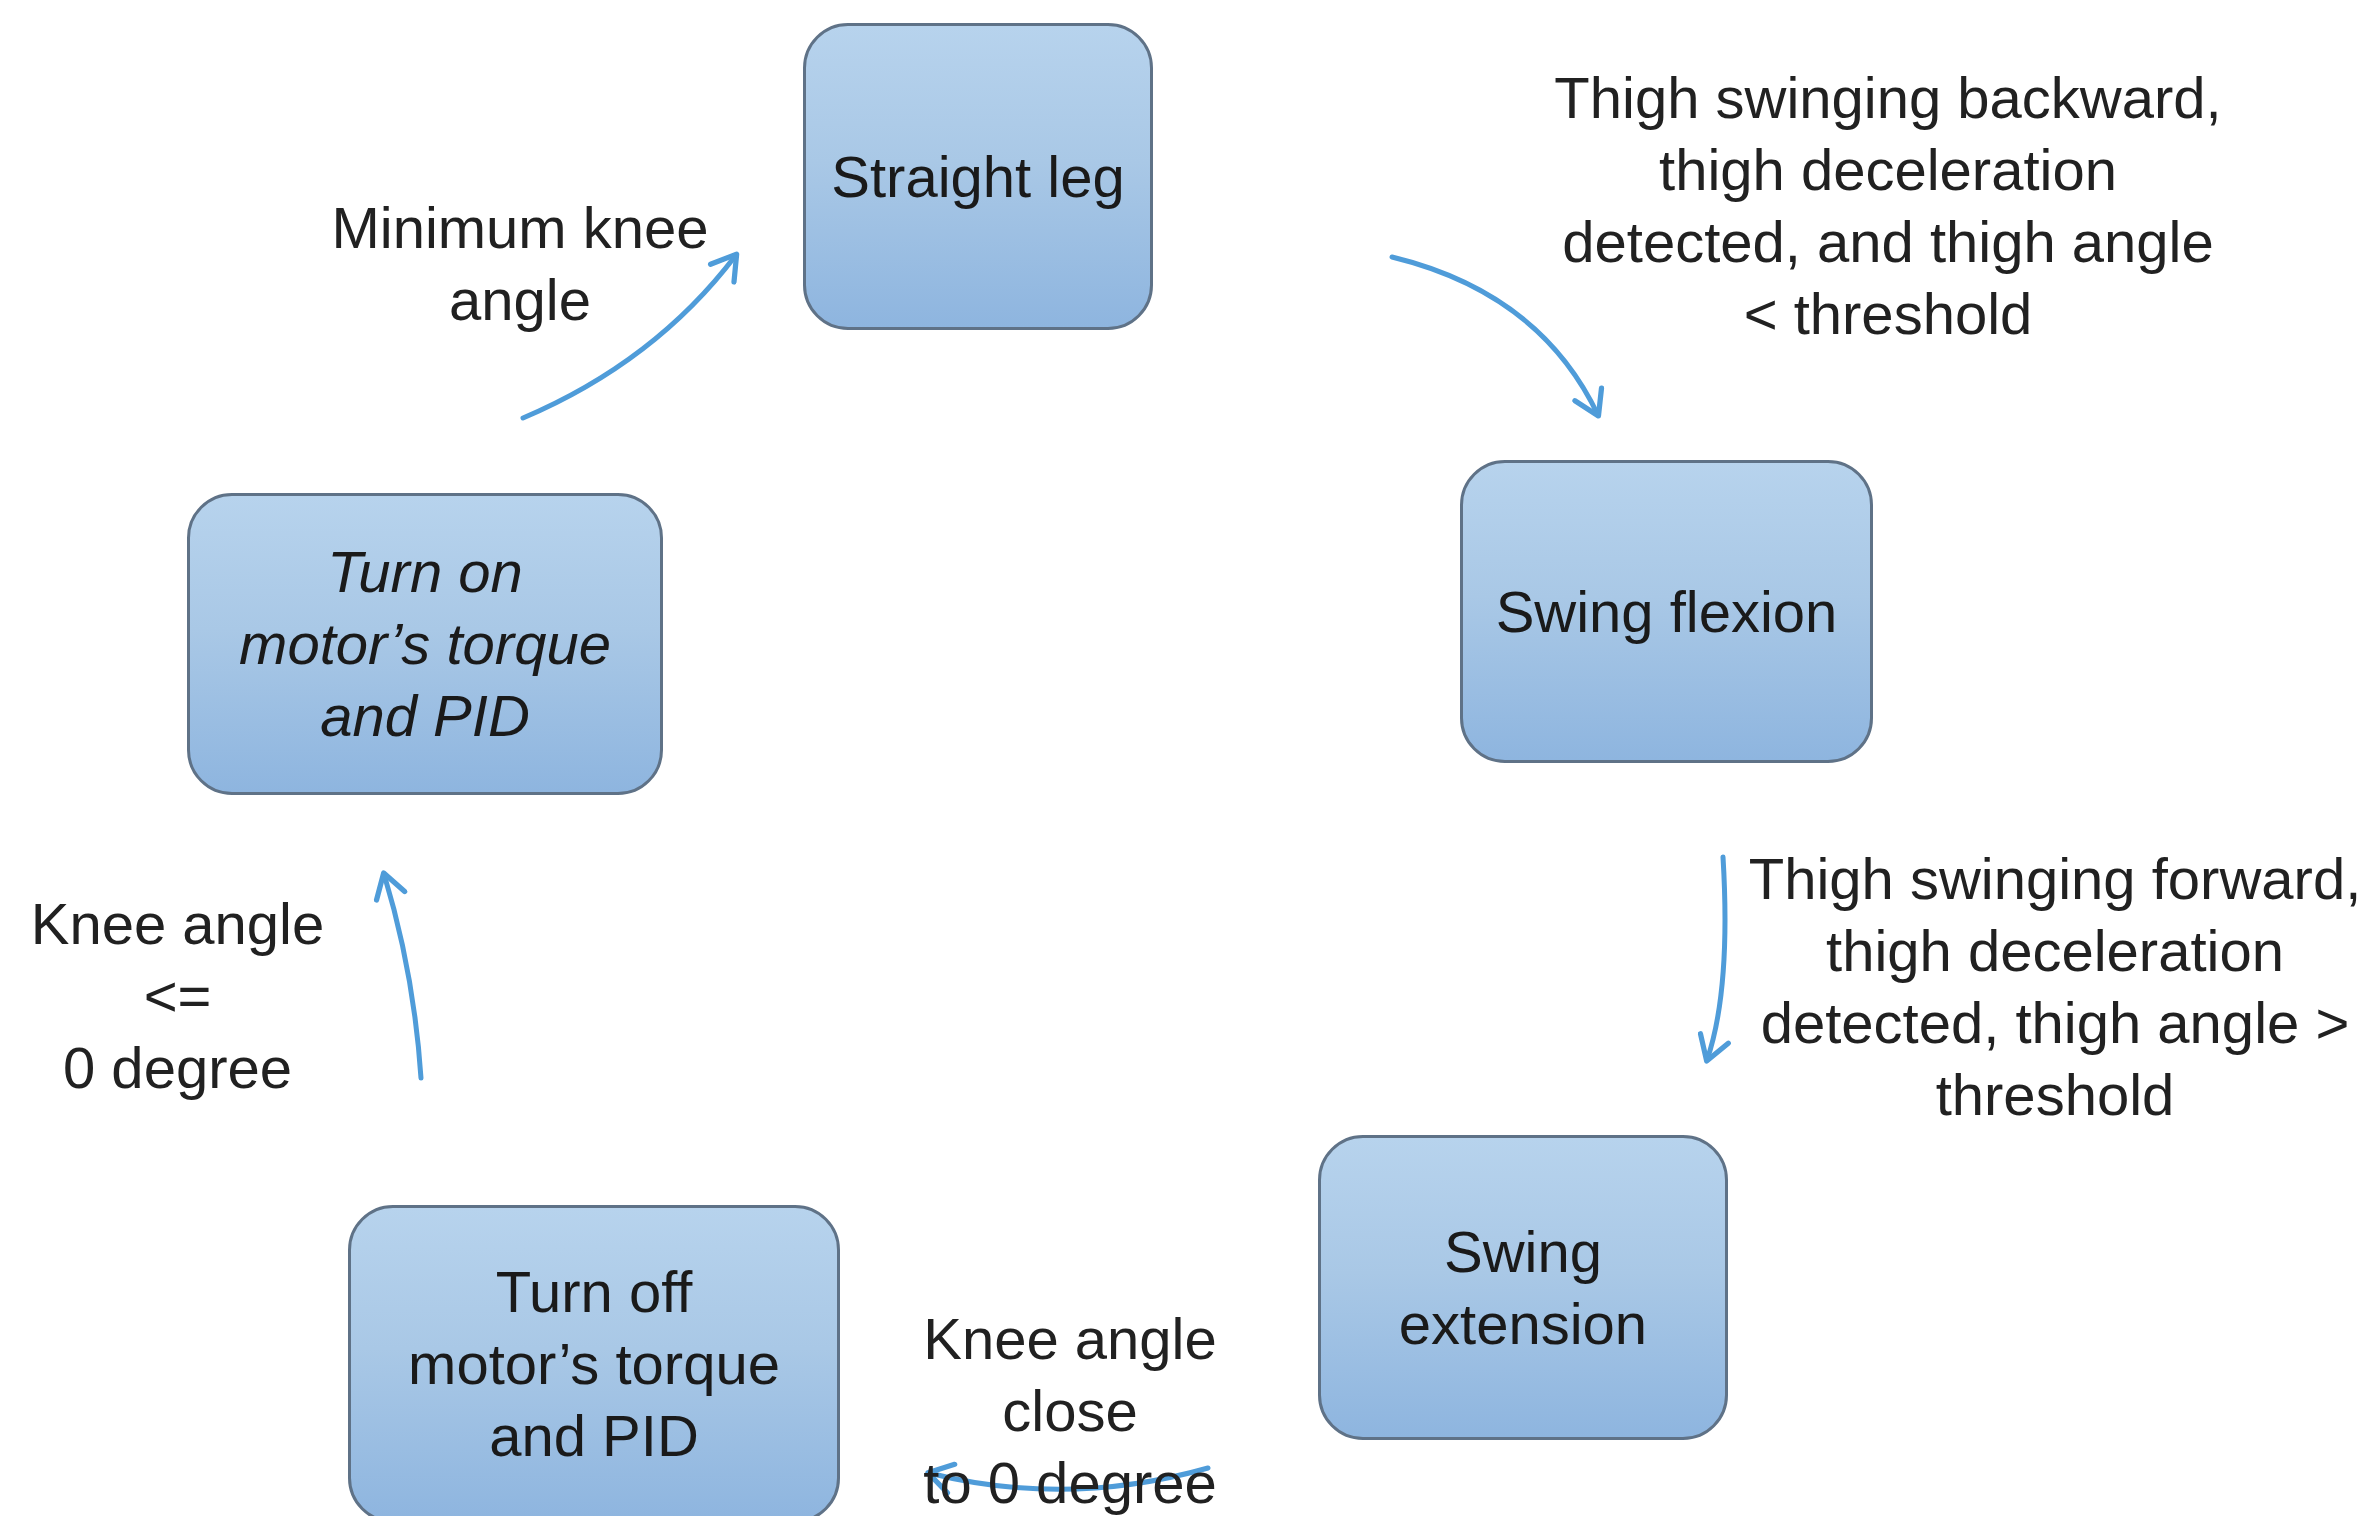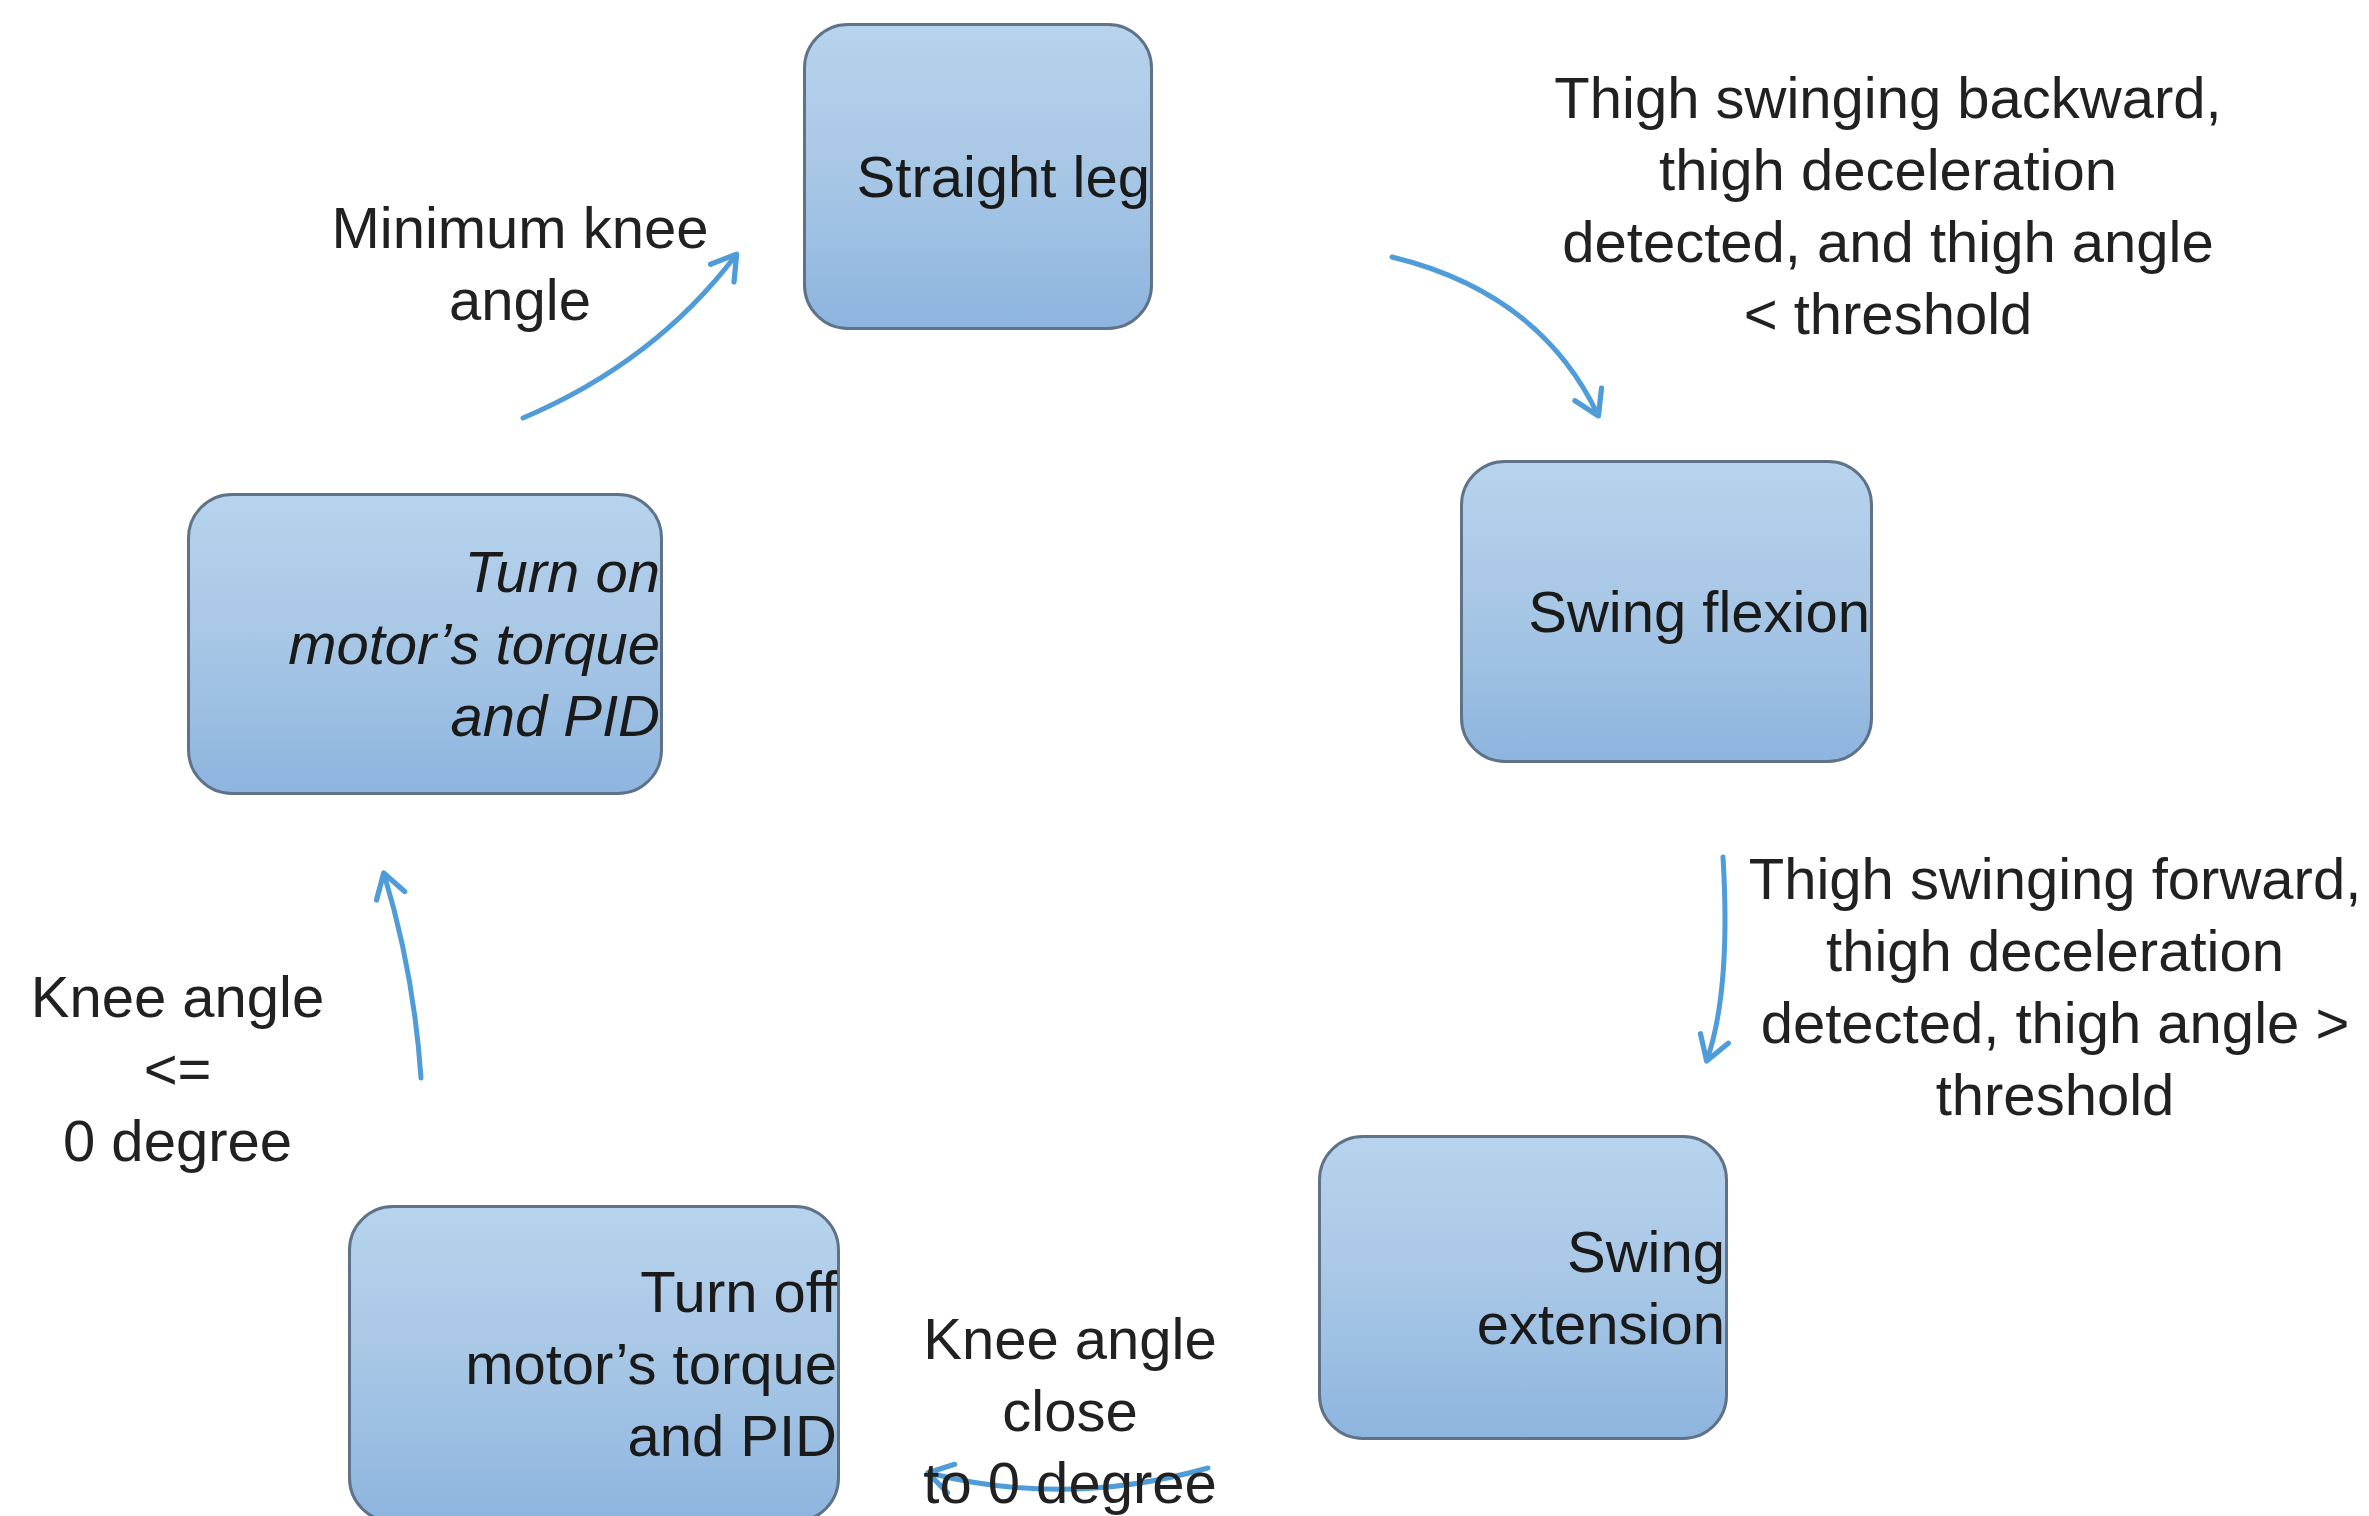--- a/index.html
+++ b/index.html
@@ -22,21 +22,21 @@
     height: 1516px;
   }
   .node {
     position: absolute;
     box-sizing: border-box;
     border: 3px solid #5f7287;
     border-radius: 45px;
     background: linear-gradient(to bottom, #b7d3ed 0%, #a9c8e6 45%, #8eb5df 100%);
     display: flex;
     flex-direction: column;
-    align-items: flex-end;
+    align-items: center;
     justify-content: center;
     text-align: center;
     color: #1a1a1a;
     font-size: 58px;
     line-height: 72px;
   }
   .node-straight-leg   { left: 803px;  top: 23px;   width: 350px; height: 307px; }
   .node-swing-flexion  { left: 1460px; top: 460px;  width: 413px; height: 303px; }
   .node-swing-extension{ left: 1318px; top: 1135px; width: 410px; height: 305px; }
   .node-turn-off       { left: 348px;  top: 1205px; width: 492px; height: 318px; }
@@ -45,21 +45,21 @@
   .cond {
     position: absolute;
     text-align: center;
     color: #212121;
     font-size: 58px;
     line-height: 72px;
   }
   .cond-backward { left: 1488px; top: 62px;   width: 800px; }
   .cond-forward  { left: 1735px; top: 843px;  width: 640px; }
   .cond-close    { left: 850px;  top: 1303px; width: 440px; }
-  .cond-leq      { left: 5px;    top: 961px;  width: 345px; }
+  .cond-leq      { left: 5px;    top: 888px;  width: 345px; }
   .cond-min      { left: 295px;  top: 160px;  width: 450px; margin-top: 32px; }
 </style>
 </head>
 <body>
 
 <div class="canvas">
 
   <svg class="arrow-layer" viewBox="0 0 2369 1516" xmlns="http://www.w3.org/2000/svg">
     <defs>
       <marker id="ah" viewBox="0 0 10 10" refX="7.5" refY="5" markerWidth="7" markerHeight="7" orient="auto-start-reverse">

